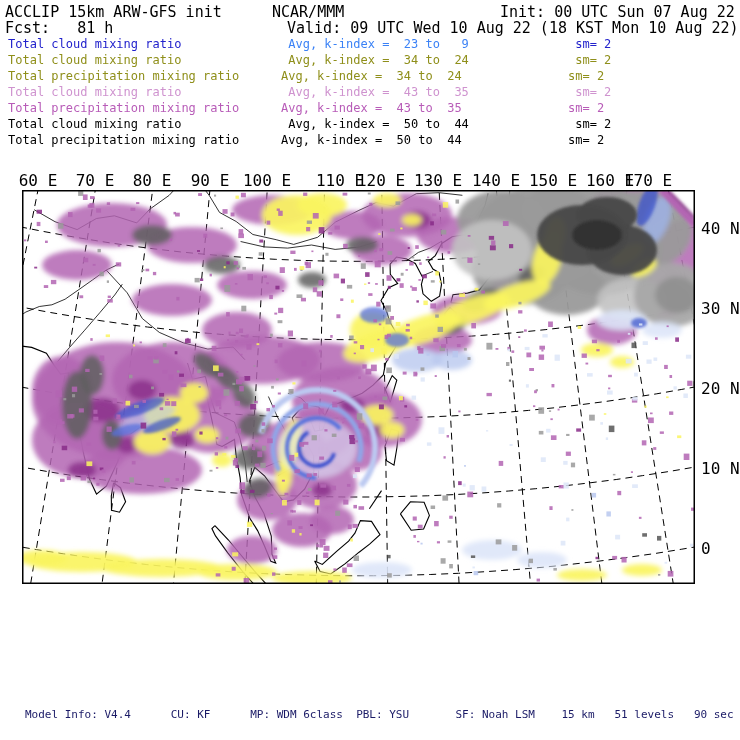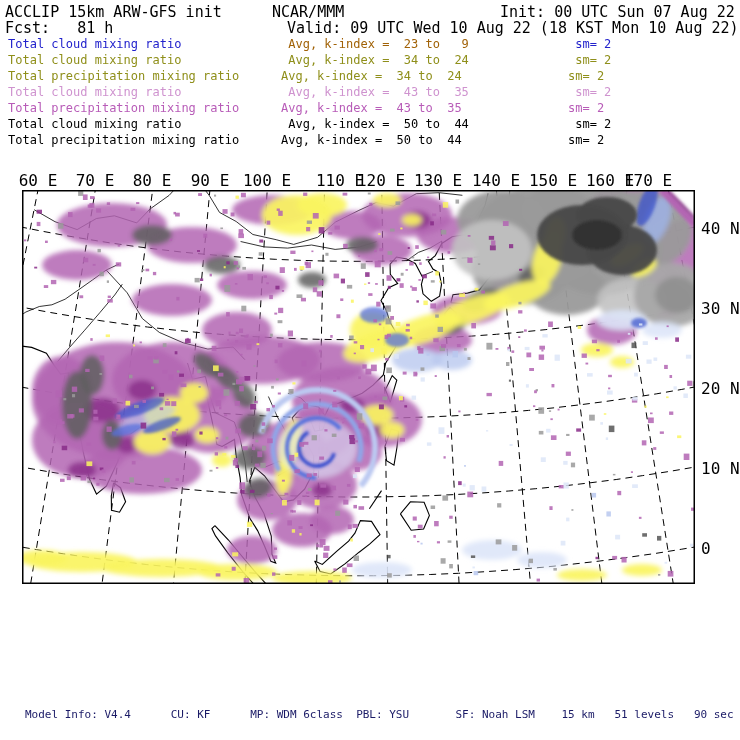--- a/index.html
+++ b/index.html
@@ -21,21 +21,21 @@
 <div id="page">
 
   <div class="abs t15" style="left:5px;top:5px">ACCLIP 15km ARW-GFS init</div>
   <div class="abs t15" style="left:272px;top:5px">NCAR/MMM</div>
   <div class="abs t15" style="left:500px;top:5px">Init: 00 UTC Sun 07 Aug 22</div>
   <div class="abs t15" style="left:5px;top:21px">Fcst:   81 h</div>
   <div class="abs t15" style="left:287px;top:21px">Valid: 09 UTC Wed 10 Aug 22 (18 KST Mon 10 Aug 22)</div>
 
   <div id="legend">
       <div class="abs t12" style="left: 8px; top: 38px; color: rgb(34, 34, 204);">Total cloud mixing ratio</div>
-      <div class="abs t12" style="left: 281px; top: 38px; color: #a16207;"> Avg, k-index =  23 to   9</div>
+      <div class="abs t12" style="left: 281px; top: 38px; color: #3b82f6;"> Avg, k-index =  23 to   9</div>
       <div class="abs t12" style="left: 568px; top: 38px; color: rgb(34, 34, 204);"> sm= 2</div>
       <div class="abs t12" style="left: 8px; top: 54px; color: rgb(143, 143, 26);">Total cloud mixing ratio</div>
       <div class="abs t12" style="left: 281px; top: 54px; color: rgb(143, 143, 26);"> Avg, k-index =  34 to  24</div>
       <div class="abs t12" style="left: 568px; top: 54px; color: rgb(143, 143, 26);"> sm= 2</div>
       <div class="abs t12" style="left: 8px; top: 70px; color: rgb(143, 143, 26);">Total precipitation mixing ratio</div>
       <div class="abs t12" style="left: 281px; top: 70px; color: rgb(143, 143, 26);">Avg, k-index =  34 to  24</div>
       <div class="abs t12" style="left: 568px; top: 70px; color: rgb(143, 143, 26);">sm= 2</div>
       <div class="abs t12" style="left: 8px; top: 86px; color: rgb(207, 147, 207);">Total cloud mixing ratio</div>
       <div class="abs t12" style="left: 281px; top: 86px; color: rgb(207, 147, 207);"> Avg, k-index =  43 to  35</div>
       <div class="abs t12" style="left: 568px; top: 86px; color: rgb(207, 147, 207);"> sm= 2</div>

